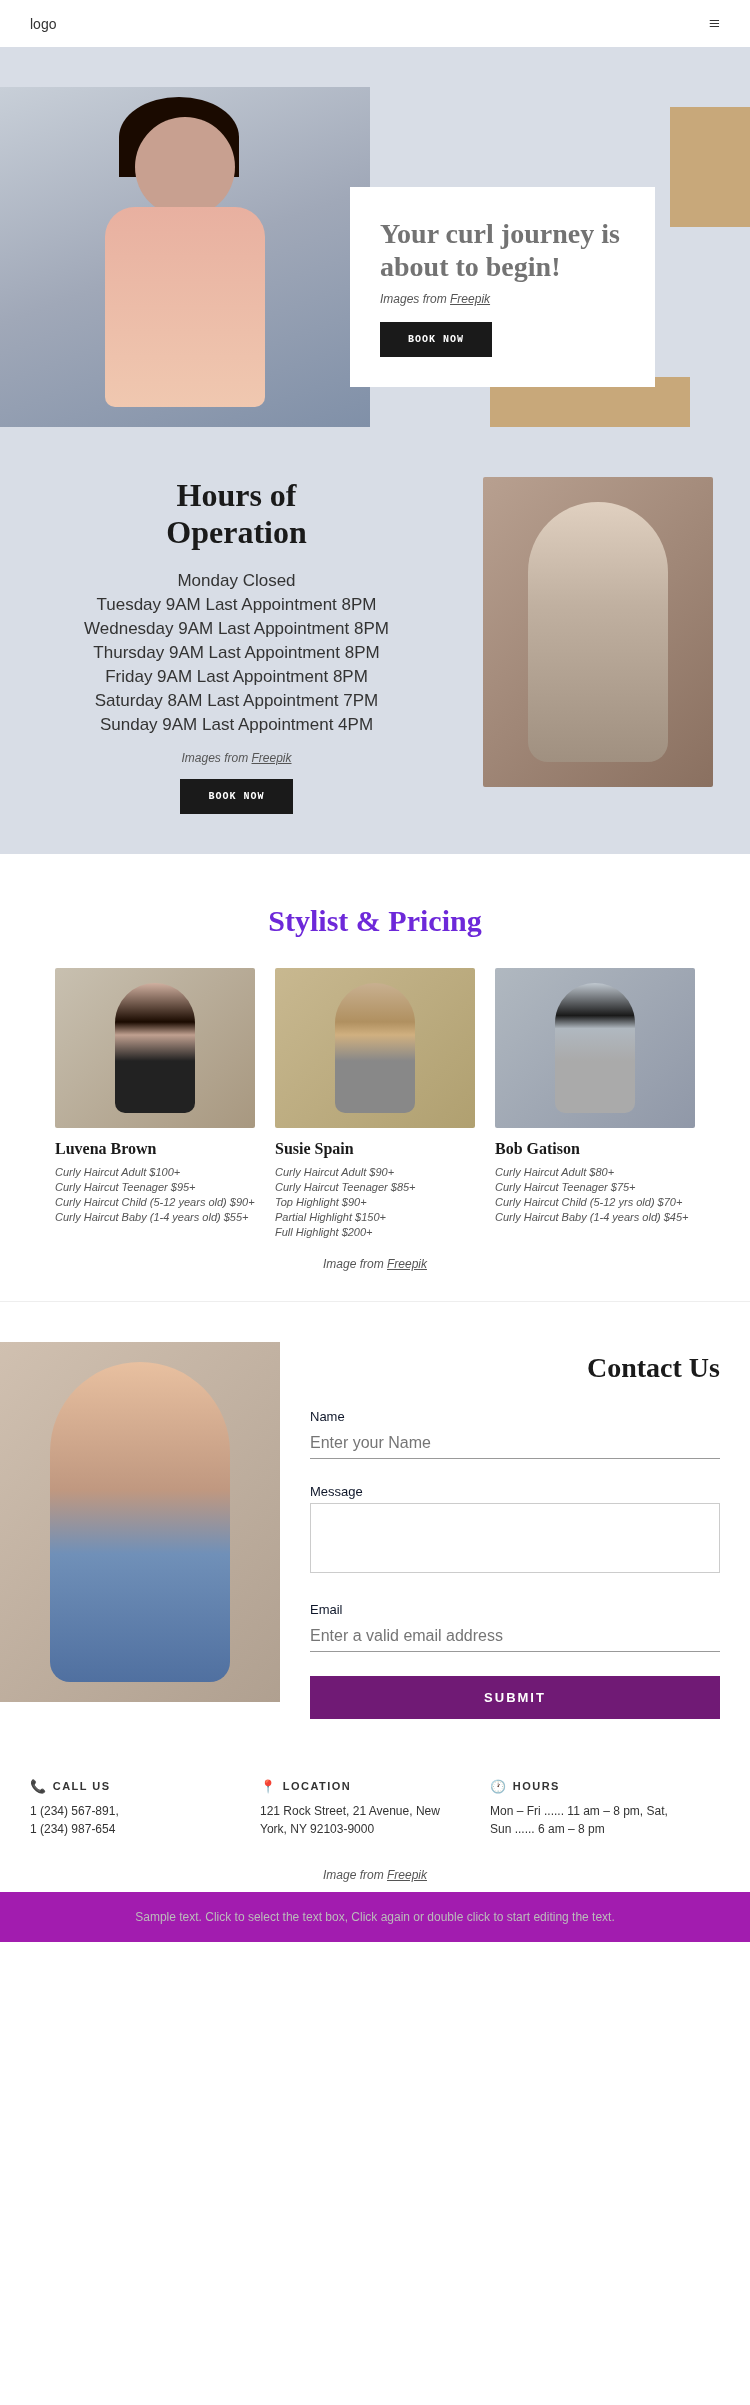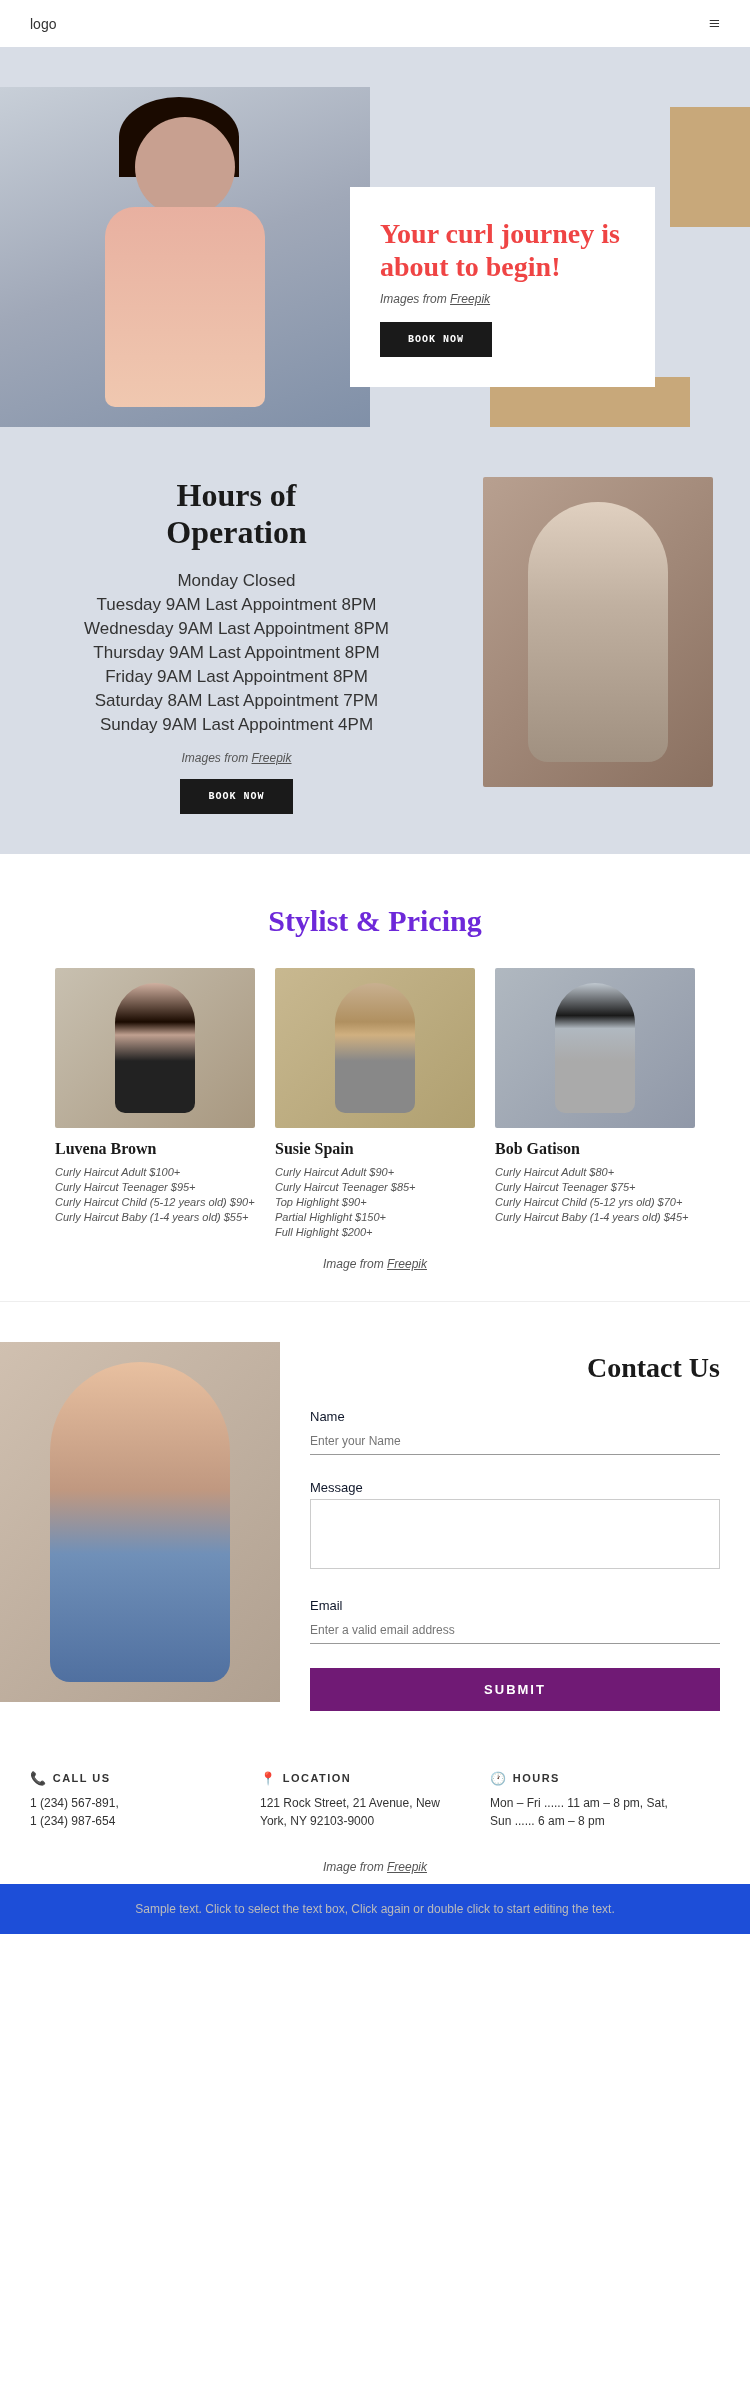--- a/index.html
+++ b/index.html
@@ -31,21 +31,21 @@
     .hero-accent-box2 {
       position: absolute; right: 60px; bottom: 0;
       width: 200px; height: 50px; background: #c8a87a; z-index: 1;
     }
     .hero-text-card {
       background: #fff; padding: 30px 35px 30px 30px;
       position: relative; z-index: 2; margin-left: -20px; margin-bottom: 40px;
       max-width: 350px;
     }
     .hero-text-card h1 {
-      font-size: 28px; font-weight: 900; color: #ef4444; line-height: 1.2; margin-bottom: 8px;
+      font-size: 28px; font-weight: 900; color: #737373; line-height: 1.2; margin-bottom: 8px;
     }
     .hero-text-card .freepik-line {
       font-size: 12px; color: #555; font-family: Arial, sans-serif; margin-bottom: 16px; font-style: italic;
     }
     .hero-text-card .freepik-line a { color: #555; }
     .btn-book {
       background: #1a1a1a; color: #fff; border: none; padding: 12px 28px;
       font-size: 10px; font-family: Liberation Mono, monospace; font-weight: 600;
       letter-spacing: 1px; cursor: pointer; text-transform: uppercase;
       display: inline-block;
@@ -141,21 +141,21 @@
     }
     .contact-form-side h2 {
       font-size: 28px; font-weight: 700; text-align: right; margin-bottom: 20px; color: #1a1a1a;
     }
     .form-group { margin-bottom: 14px; }
     .form-group label {
       display: block; font-size: 13px; font-family: Arial, sans-serif; color: #0f172a; margin-bottom: 4px; margin-top: 25px;
     }
     .form-group input, .form-group textarea {
       width: 100%; border: none; border-bottom: 1px solid #999;
-      padding: 6px 0; font-size: 12px; font-family: Arial, sans-serif; color: #aaa;
+      padding: 6px 0; font-size: 16px; font-family: Arial, sans-serif; color: #aaa;
       outline: none; background: transparent;
     }
     .form-group textarea { height: 70px; resize: none; border: 1px solid #ccc; padding: 6px; }
     .submit-btn {
       width: 100%; background: #701a75; color: #fff; border: none;
       padding: 14px; font-size: 13px; font-family: Arial, sans-serif; font-weight: 700;
       letter-spacing: 2px; cursor: pointer; text-transform: uppercase; margin-top: 10px;
     }
 
     
@@ -171,21 +171,21 @@
       display: flex; align-items: center; gap: 5px;
     }
     .info-bar-icon { font-size: 13px; }
     .info-bar-content { font-size: 12px; font-family: Arial, sans-serif; color: #333; line-height: 1.5; }
 
     .contact-freepik { text-align: center; font-size: 12px; font-family: Arial, sans-serif; font-style: italic; color: #555; padding: 10px 0; }
     .contact-freepik a { color: #555; }
 
     
     .footer {
-      background: #1d4ed8; color: #bbb; text-align: center;
+      background: #a21caf; color: #bbb; text-align: center;
       padding: 18px 30px; font-size: 12px; font-family: Arial, sans-serif;
     }
 
     
     .hero-img-actual {
       width: 100%; height: 100%; position: relative;
       background: linear-gradient(160deg, #c8cfd8 0%, #a0a8b8 50%, #8090a8 100%);
     }
     .head-circle {
       width: 100px; height: 100px; background: #c8a090;

